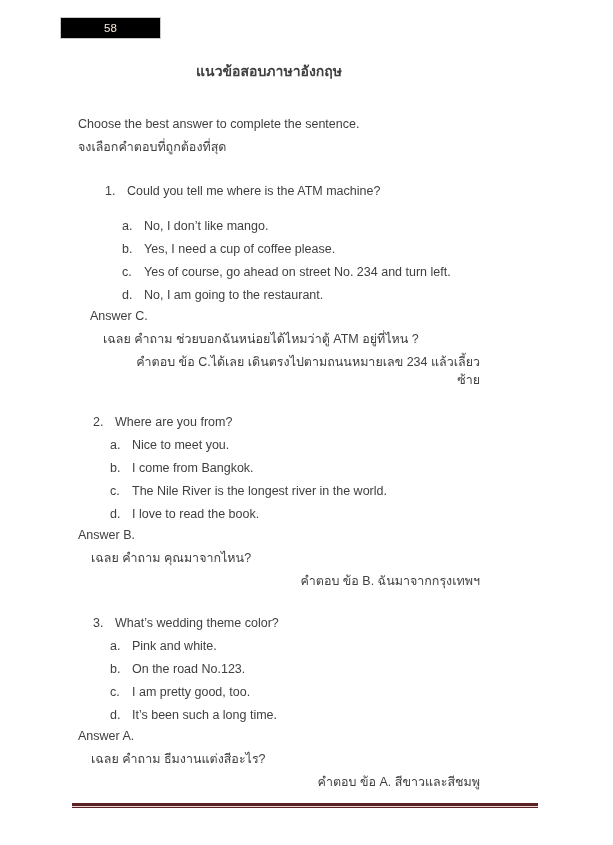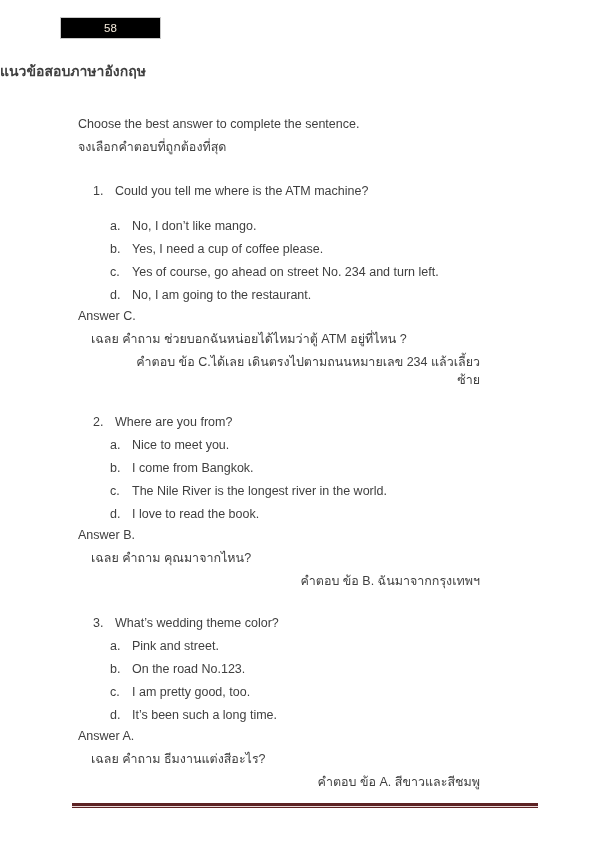--- a/index.html
+++ b/index.html
@@ -19,33 +19,34 @@
     width: 99px; height: 20px;
     background: var(--page-box-bg, #000000);
     border: 1px solid var(--page-box-border, #c9c9c9);
     display: flex; align-items: center; justify-content: center;
     color: var(--page-box-text, #f6ecdd);
     font-size: 11.5px;
   }
   .doc-title {
     position: absolute;
     top: 60px; left: 0; right: 0;
+    text-align: center;
     font-weight: bold;
     font-size: 14px;
   }
   .content {
     position: absolute;
     left: 78px; top: 115px; right: 58px;
   }
   .line { line-height: 18px; margin-bottom: 5px; }
   .instr {
     text-underline-offset: 3px;
   }
   .question { margin-top: 24px; }
-  .question.first { margin-top: 26px; }
+  .question.first { margin-top: 26px; margin-left: 12px; }
   .q-line { margin-left: 15px; }
   .q-num { display: inline-block; width: 22px; }
   .options { margin-left: 32px; }
   .question.first .options { margin-top: 17px; }
   .opt-label { display: inline-block; width: 22px; }
   .answer-line { margin-top: -2px; }
   .expl-q { margin-left: 13px; }
   .expl-a { margin-left: 45px; text-align: right; }
   .footer {
     position: absolute;
@@ -109,21 +110,21 @@
       <div class="line answer-line">Answer B.</div>
       <div class="line expl-q">เฉลย คำถาม คุณมาจากไหน?</div>
       <div class="line expl-a">คำตอบ ข้อ B. ฉันมาจากกรุงเทพฯ</div>
     </section>
 
     <section class="question">
       <div class="line q-line">
         <span class="q-num">3.</span><span>What’s wedding theme color?</span>
       </div>
       <div class="options">
-        <div class="line"><span class="opt-label">a.</span><span>Pink and street.</span></div>
+        <div class="line"><span class="opt-label">a.</span><span>Pink and white.</span></div>
         <div class="line"><span class="opt-label">b.</span><span>On the road No.123.</span></div>
         <div class="line"><span class="opt-label">c.</span><span>I am pretty good, too.</span></div>
         <div class="line"><span class="opt-label">d.</span><span>It’s been such a long time.</span></div>
       </div>
       <div class="line answer-line">Answer A.</div>
       <div class="line expl-q">เฉลย คำถาม ธีมงานแต่งสีอะไร?</div>
       <div class="line expl-a">คำตอบ ข้อ A. สีขาวและสีชมพู</div>
     </section>
 
   </div>

